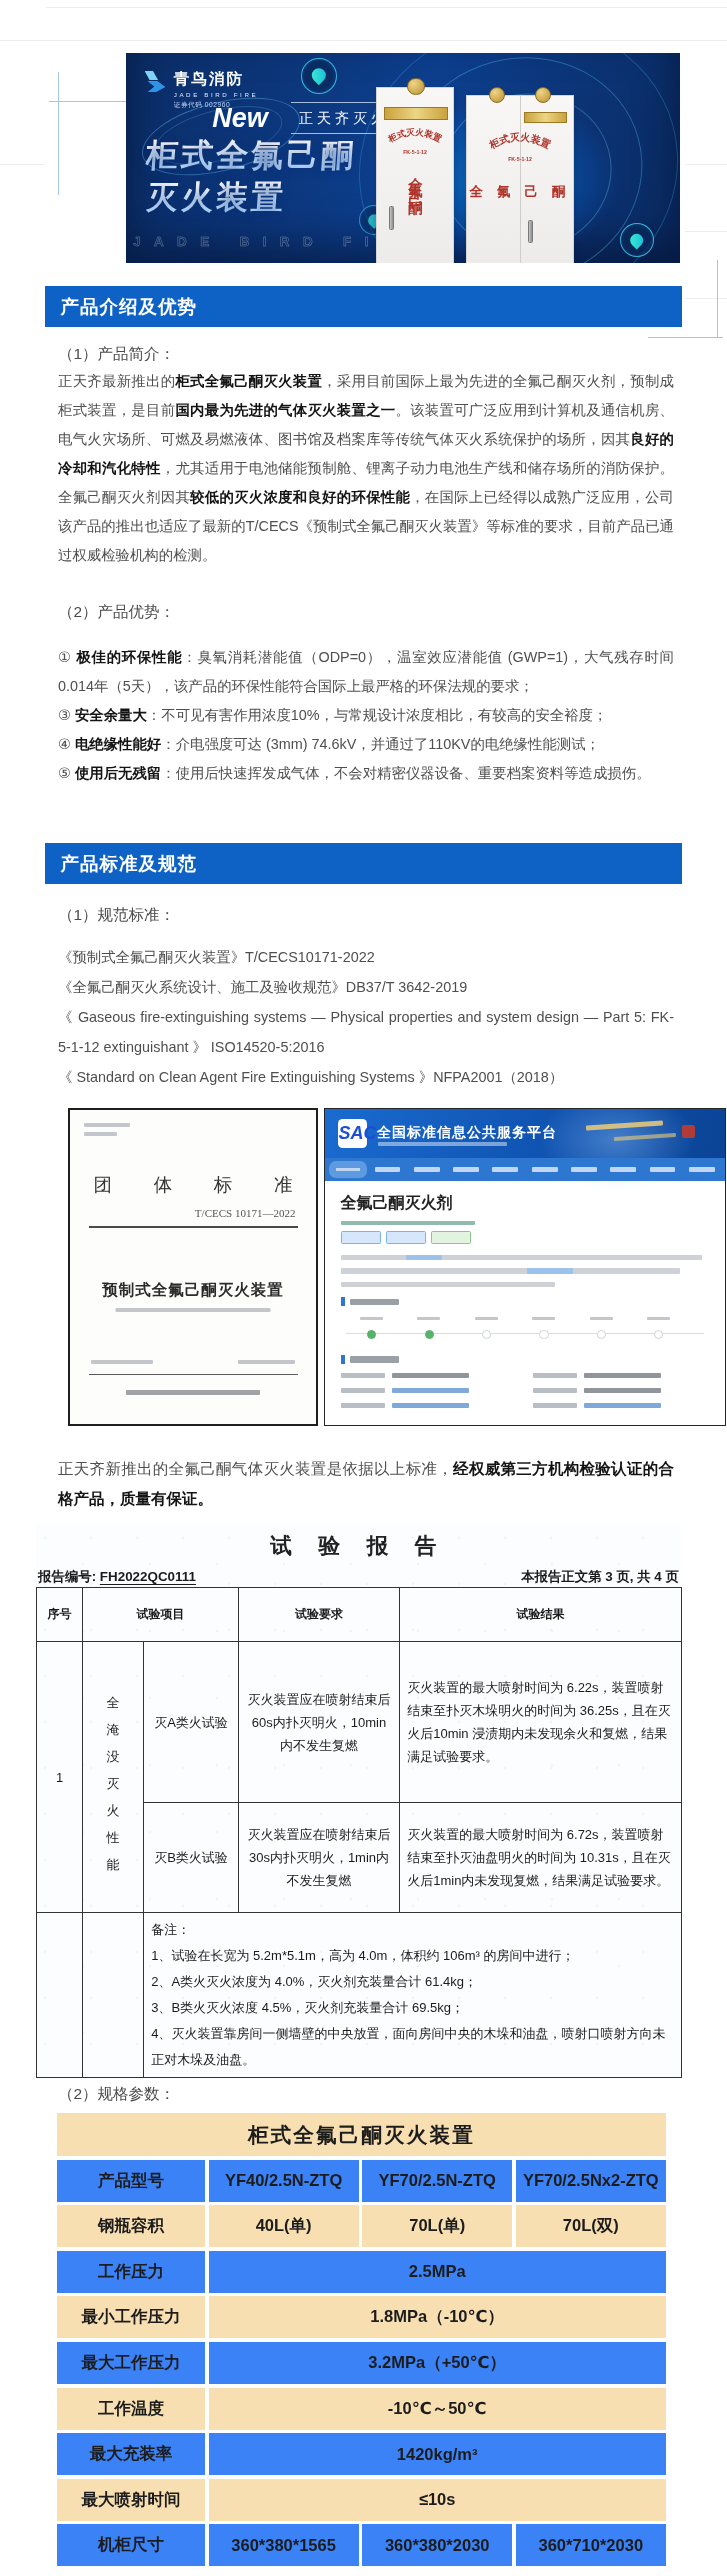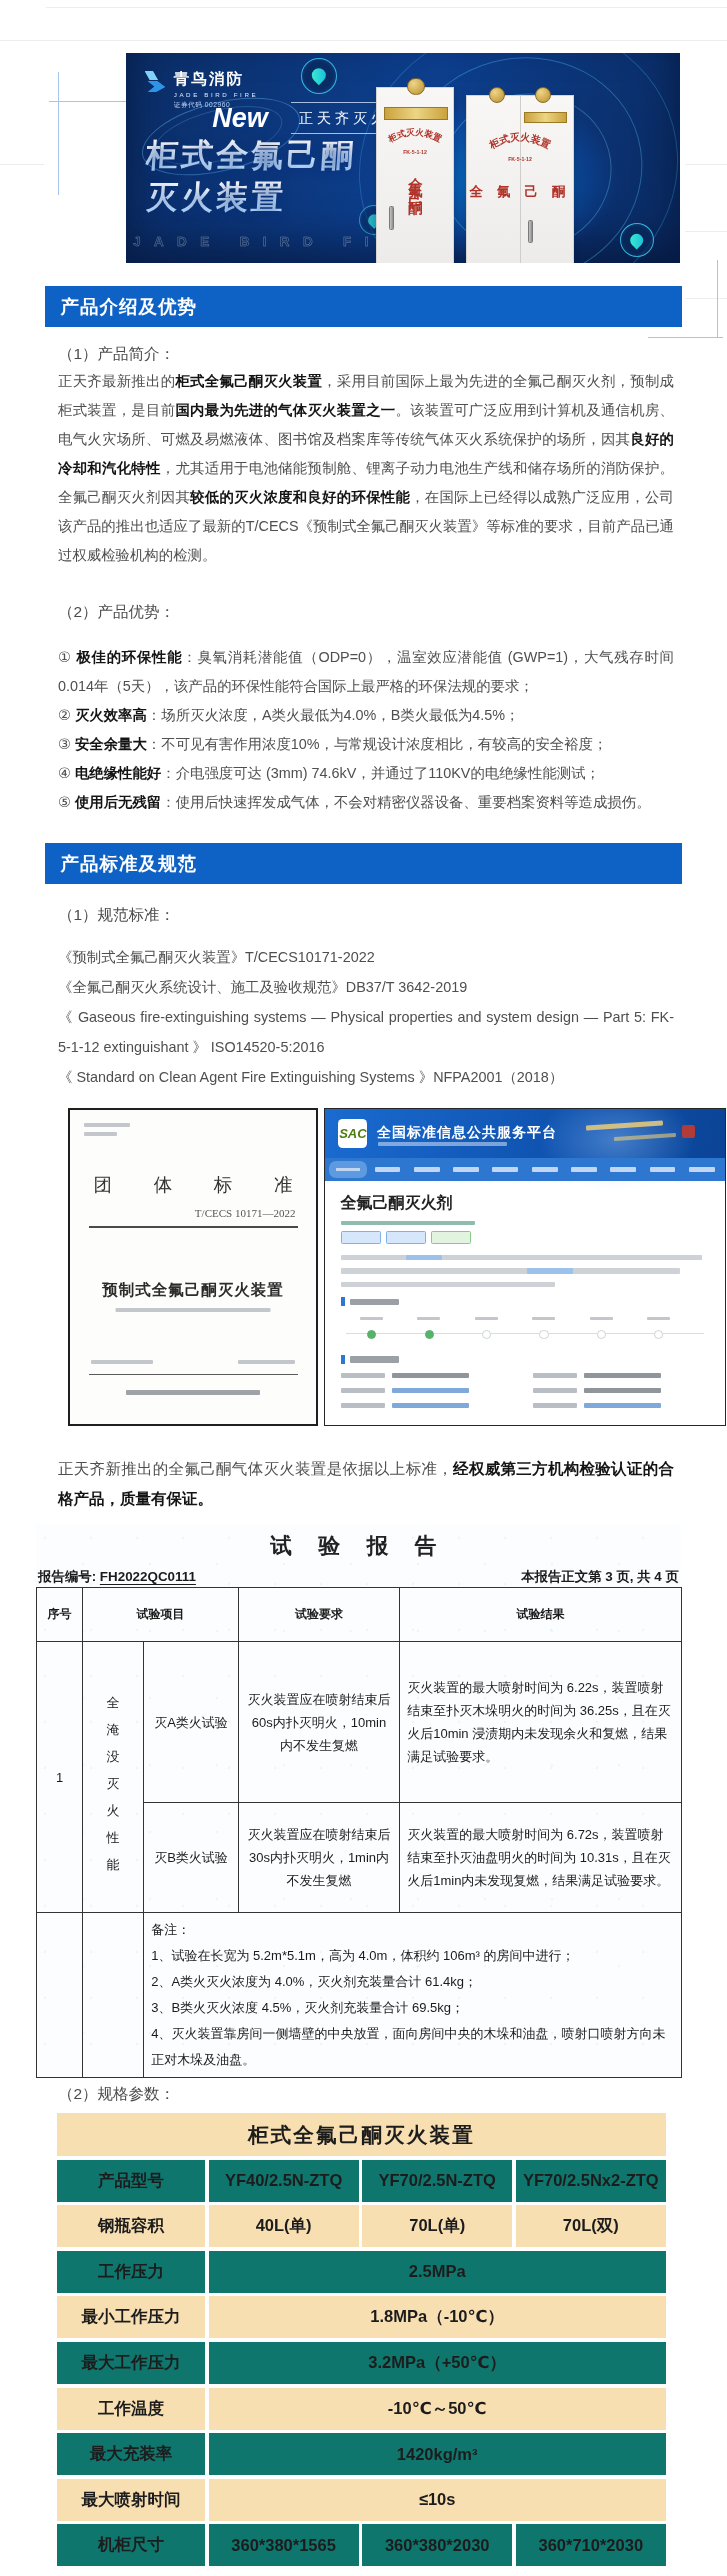--- a/index.html
+++ b/index.html
@@ -89,21 +89,21 @@
   .doc-brule{position:absolute;left:18.5px;right:18.5px;bottom:49px;height:1px;background:#5a5a5a;}
   .doc-bl{position:absolute;bottom:60px;left:20.6px;width:62px;}
   .doc-br{position:absolute;bottom:60px;right:20.6px;width:57px;}
   .doc-pub{position:absolute;bottom:29px;left:50%;transform:translateX(-50%);width:134px;height:5.2px;background:#9fa3a8;border-radius:1px;}
   .sac{position:absolute;left:324px;top:1108px;width:402px;height:318px;background:#fff;border:1.5px solid #262626;
        box-sizing:border-box;overflow:hidden;}
   .sac-head{position:relative;height:49px;background:linear-gradient(100deg,#1a6bd0,#0d4da8 70%,#0b4496);}
   .sac-head:before{content:"";position:absolute;right:31px;top:-20.6px;width:155px;height:103px;
        background:radial-gradient(closest-side,rgba(150,200,255,.4),transparent);}
   .sac-logo{position:absolute;left:13.4px;top:10.3px;width:29px;height:29px;background:#fff;border-radius:4.6px;
-            color:#4d7c0f;font-weight:bold;font-style:italic;font-size:13px;text-align:center;line-height:29px;}
+            color:#1d4ed8;font-weight:bold;font-style:italic;font-size:18px;text-align:center;line-height:29px;}
   .sac-site{position:absolute;left:52px;top:15px;color:#fff;font-size:14px;font-weight:bold;letter-spacing:1px;}
   .sac-site-en{position:absolute;left:53px;top:33px;width:129px;height:4.1px;background:rgba(255,255,255,.45);border-radius:1px;}
   .sac-cal1{position:absolute;right:62px;top:14.4px;width:77px;height:5.2px;background:rgba(236,205,120,.85);border-radius:1px;transform:rotate(-4deg);}
   .sac-cal2{position:absolute;right:49px;top:26px;width:62px;height:4.1px;background:rgba(236,205,120,.6);border-radius:1px;transform:rotate(-4deg);}
   .sac-seal{position:absolute;right:30px;top:15.5px;width:13.4px;height:13.4px;background:#c23a2e;border-radius:2.1px;opacity:.9;}
   .sac-nav{position:relative;height:23px;background:#2e77d0;display:flex;align-items:center;gap:13.4px;padding:0 10.3px;}
   .sac-nav .it{width:27px;height:5.2px;background:rgba(255,255,255,.7);border-radius:1px;}
   .sac-nav .it.on{outline:7.2px solid #5d9ae0;outline-offset:-1px;}
   .sac-body{position:relative;padding:12.4px 15.5px;}
   .sac-title{font-size:16px;font-weight:bold;color:#222;}
@@ -146,21 +146,21 @@
   .rp-table .ctr{text-align:center;}
   .rp-table .vert span{display:inline-block;width:2.2ch;word-break:break-all;line-height:27px;margin-top:12px;}
   .rp-table .notes{vertical-align:top;line-height:26px;}
   
   .spec{position:absolute;left:57px;top:2113px;width:611px;display:grid;
         grid-template-columns:148px 150px 150px 150px;gap:3.6px;background:#fff;}
   .spec .cell{display:flex;align-items:center;justify-content:center;text-align:center;
         font-size:16.5px;font-weight:bold;color:#1c1c1c;min-height:42px;}
   .spec .title{grid-column:1/5;font-size:20.6px;letter-spacing:2.1px;min-height:43px;}
   .spec .tan{background:#f8dfb2;}
-  .spec .cream{background:#0f766e;}
+  .spec .cream{background:#3b82f6;}
   .spec .span3{grid-column:2/5;}
 </style>
 </head>
 <body>
 
 <div id="page">
 
   <div class="hline" style="left:46px;top:7.2px;width:681px;"></div>
   <div class="hline" style="left:0;top:40px;width:727px;"></div>
   <div class="vline blue" style="left:58px;top:72px;height:123px;"></div>
@@ -245,21 +245,20 @@
 
     </div>
   </div>
 
   <div class="band" style="top:286px;">产品介绍及优势</div>
   <div class="lbl" style="top:344px;">（1）产品简介：</div>
   <div class="flow" style="top:367px;">正天齐最新推出的<b>柜式全氟己酮灭火装置</b>，采用目前国际上最为先进的全氟己酮灭火剂，预制成柜式装置，是目前<b>国内最为先进的气体灭火装置之一</b>。该装置可广泛应用到计算机及通信机房、电气火灾场所、可燃及易燃液体、图书馆及档案库等传统气体灭火系统保护的场所，因其<b>良好的冷却和汽化特性</b>，尤其适用于电池储能预制舱、锂离子动力电池生产线和储存场所的消防保护。全氟己酮灭火剂因其<b>较低的灭火浓度和良好的环保性能</b>，在国际上已经得以成熟广泛应用，公司该产品的推出也适应了最新的T/CECS《预制式全氟己酮灭火装置》等标准的要求，目前产品已通过权威检验机构的检测。</div>
   <div class="lbl" style="top:602px;">（2）产品优势：</div>
   <div class="flow" style="top:643px;">
       <div class="li">① <b>极佳的环保性能</b>：臭氧消耗潜能值（ODP=0），温室效应潜能值 (GWP=1)，大气残存时间0.014年（5天），该产品的环保性能符合国际上最严格的环保法规的要求；</div>
-      <div class="li">② <b>灭火效率高</b>：场所灭火浓度，A类火最低为4.0%，B类火最低为4.5%；</div>
       <div class="li">③ <b>安全余量大</b>：不可见有害作用浓度10%，与常规设计浓度相比，有较高的安全裕度；</div>
       <div class="li">④ <b>电绝缘性能好</b>：介电强度可达 (3mm) 74.6kV，并通过了110KV的电绝缘性能测试；</div>
       <div class="li">⑤ <b>使用后无残留</b>：使用后快速挥发成气体，不会对精密仪器设备、重要档案资料等造成损伤。</div>
     </div>
 
   <div class="band" style="top:843px;">产品标准及规范</div>
   <div class="lbl" style="top:905px;">（1）规范标准：</div>
   <div class="flow" style="top:942px;line-height:30px;">
       <div class="li">《预制式全氟己酮灭火装置》T/CECS10171-2022</div>
       <div class="li">《全氟己酮灭火系统设计、施工及验收规范》DB37/T 3642-2019</div>

